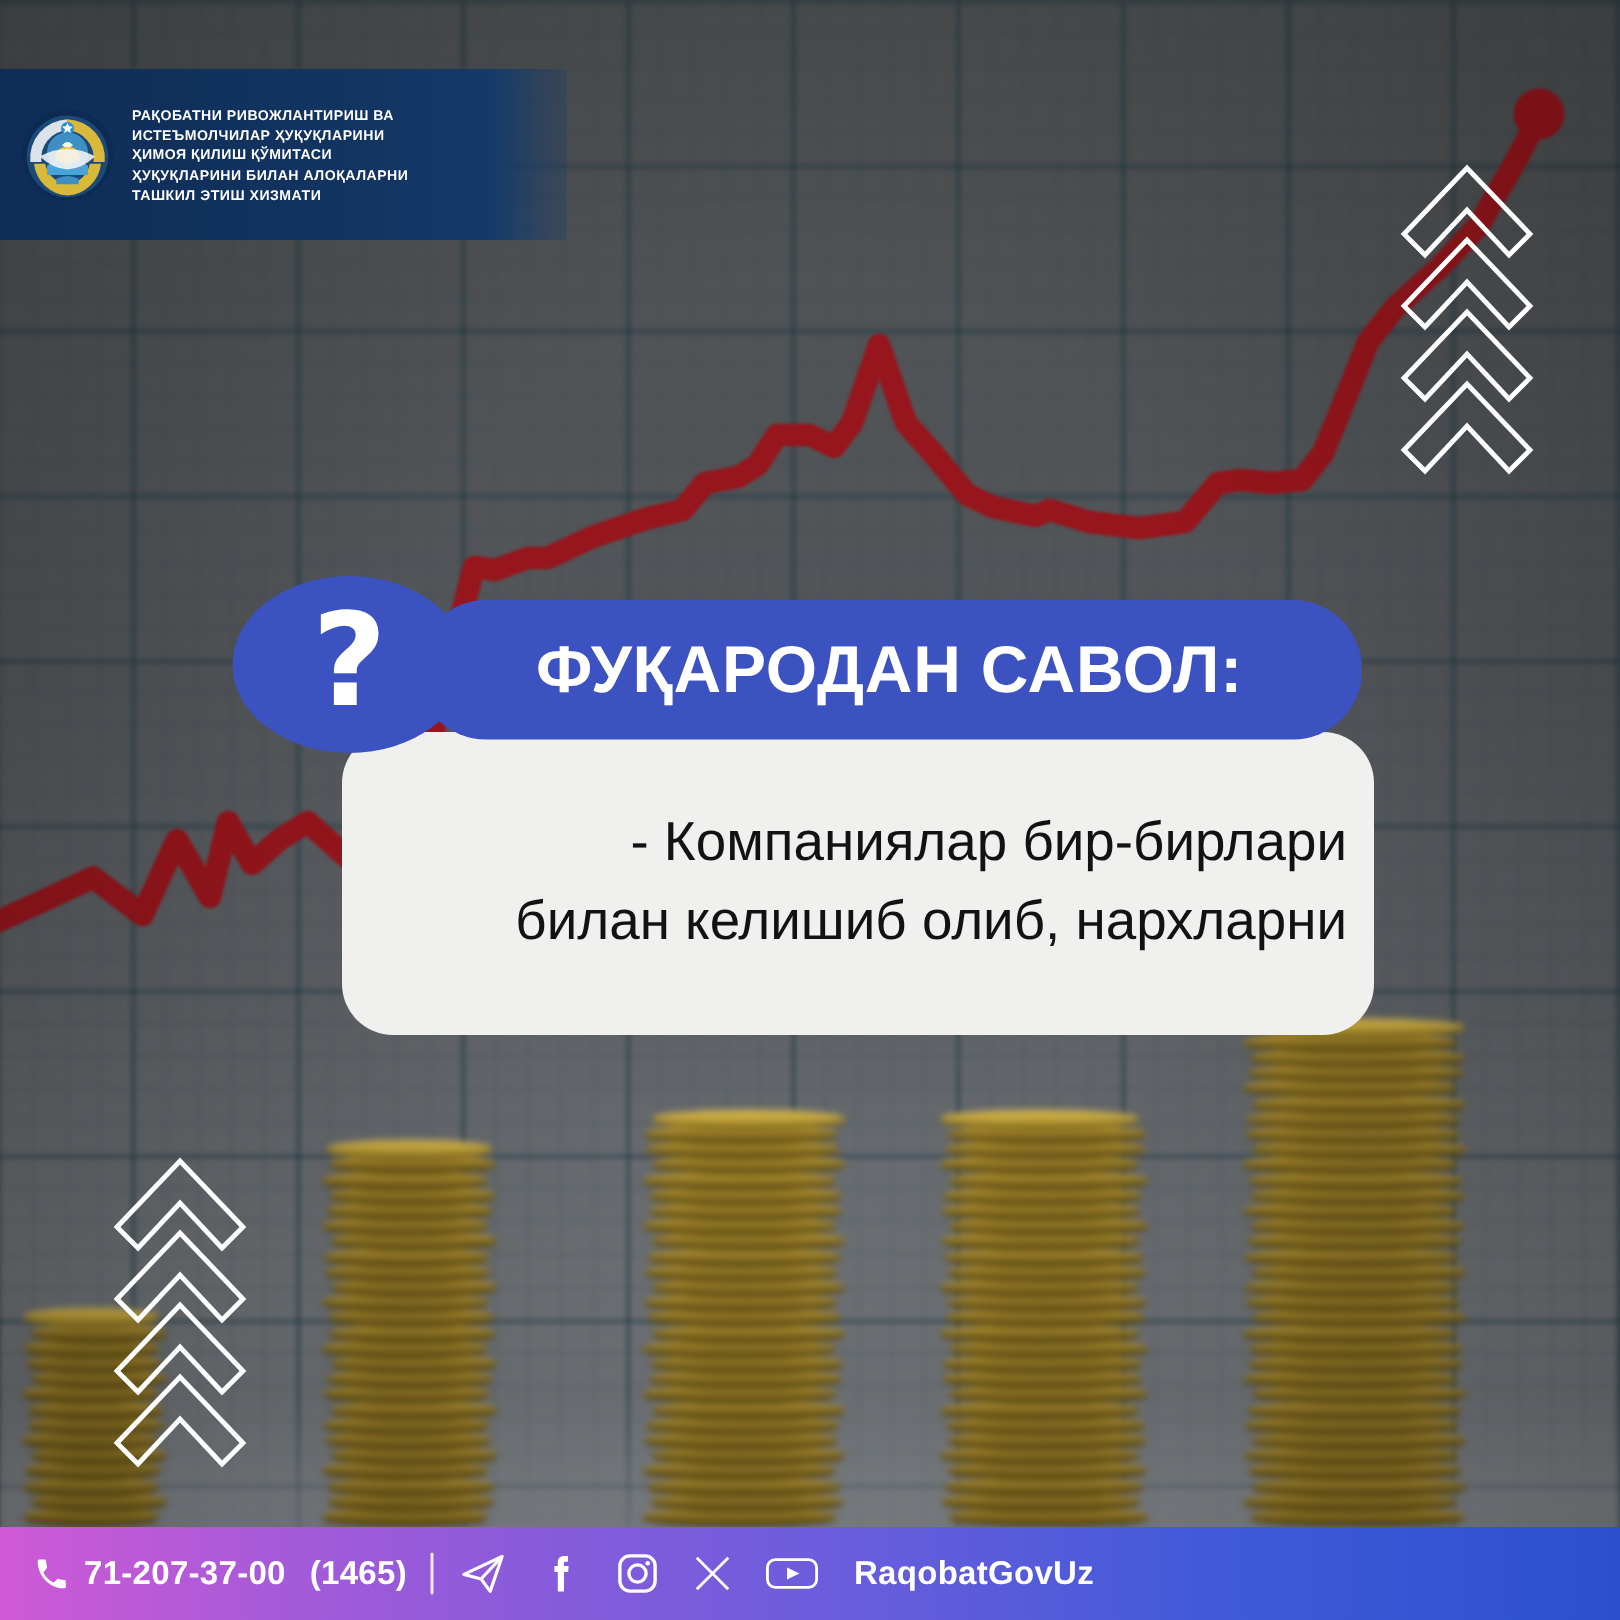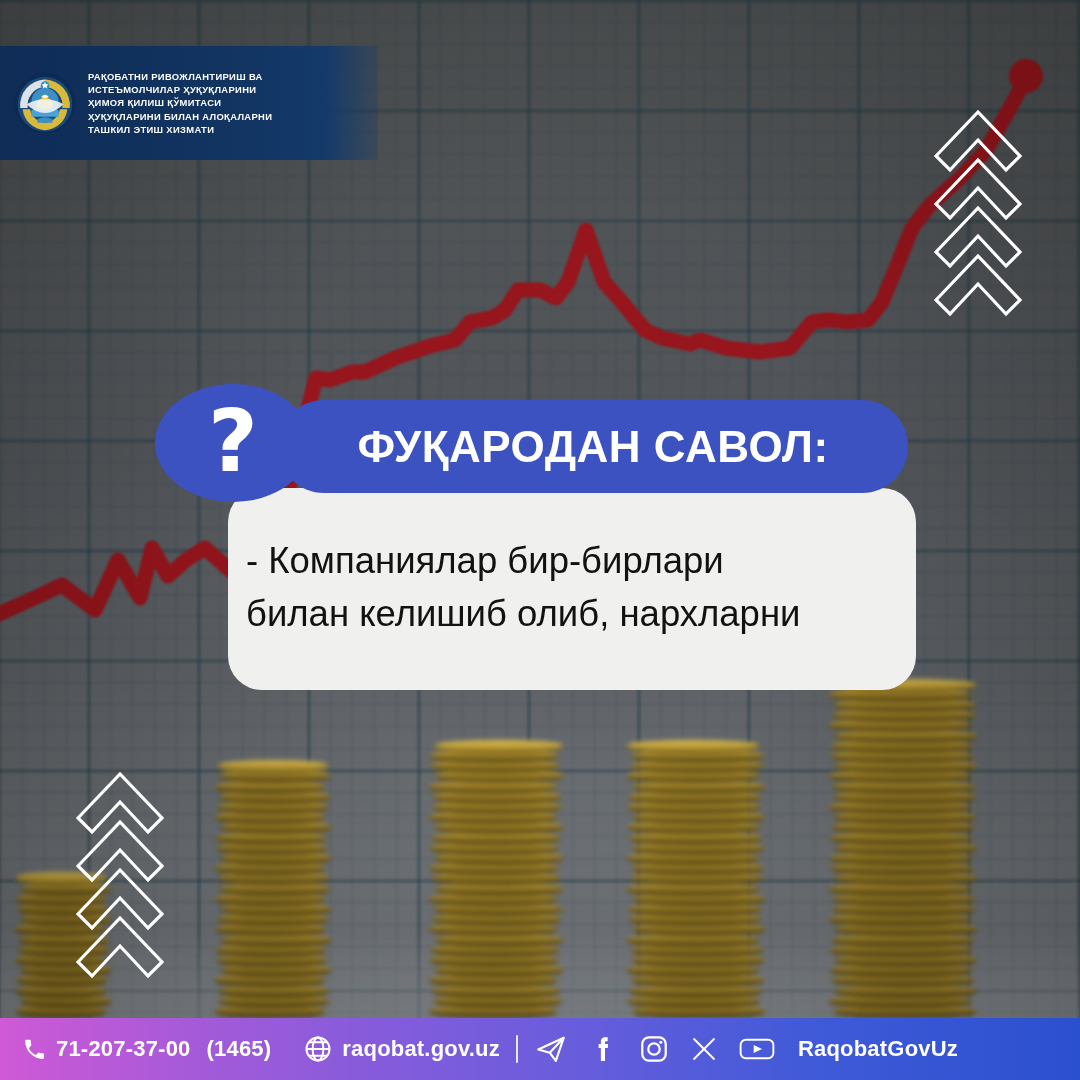--- a/index.html
+++ b/index.html
@@ -90,21 +90,21 @@
     background:#3c52c0; border-radius:46px;
     display:flex; align-items:center; justify-content:center;
     z-index:5;
   }
   .title-pill span {
     color:#fff; font-size:44px; font-weight:bold; letter-spacing:.5px;
   }
   .q-card {
     position:absolute; left:228px; top:488px; width:688px; height:202px;
     background:#f0f0ee; border-radius:34px;
-    display:flex; flex-direction:column; align-items:flex-start; justify-content:center;
+    display:flex; flex-direction:column; align-items:flex-end; justify-content:center;
     z-index:4; padding:6px 18px 10px;
   }
   .q-card p {
     color:#121212; font-size:36.5px; line-height:53px; text-align:center;
     font-weight:400; white-space:nowrap;
   }
 
   
   .footer {
     position:absolute; left:0; bottom:0; width:1080px; height:62px;
@@ -341,32 +341,20 @@
     <div class="f-item">
       <span class="f-ic">
         <svg width="25" height="25" viewBox="0 0 24 24" fill="#fff">
           <path d="M6.6 10.8c1.5 2.9 3.7 5.1 6.6 6.6l2.2-2.2c.3-.3.7-.4 1-.2 1.2.4 2.4.6 3.6.6.6 0 1 .4 1 1V20c0 .6-.4 1-1 1C10.8 21 3 13.2 3 3.6c0-.6.4-1 1-1h3.4c.6 0 1 .4 1 1 0 1.3.2 2.5.6 3.6.1.3 0 .7-.2 1l-2.2 2.6z"></path>
         </svg>
       </span>
       <span class="f-text">71-207-37-00</span>
       <span class="f-text" style="margin-left:7px;">(1465)</span>
     </div>
 
-    <div class="f-item" style="margin-left:32px;">
-      <span class="f-ic">
-        <svg width="30" height="30" viewBox="0 0 24 24" fill="none" stroke="#fff" stroke-width="1.6">
-          <circle cx="12" cy="12" r="9.2"></circle>
-          <ellipse cx="12" cy="12" rx="4.3" ry="9.2"></ellipse>
-          <line x1="2.8" y1="12" x2="21.2" y2="12"></line>
-          <line x1="4.4" y1="6.6" x2="19.6" y2="6.6"></line>
-          <line x1="4.4" y1="17.4" x2="19.6" y2="17.4"></line>
-        </svg>
-      </span>
-      <span class="f-text">raqobat.gov.uz</span>
-    </div>
 
     <div class="f-sep"></div>
 
     <div class="f-icons">
       <span class="f-ic">
         <svg width="34" height="34" viewBox="0 0 24 24" fill="none" stroke="#fff" stroke-width="1.5" stroke-linejoin="round">
           <path d="M3 12.4 L21 4 L15.4 20.4 L11.1 14.6 Z"></path>
           <path d="M11.1 14.6 L21 4"></path>
         </svg>
       </span>

